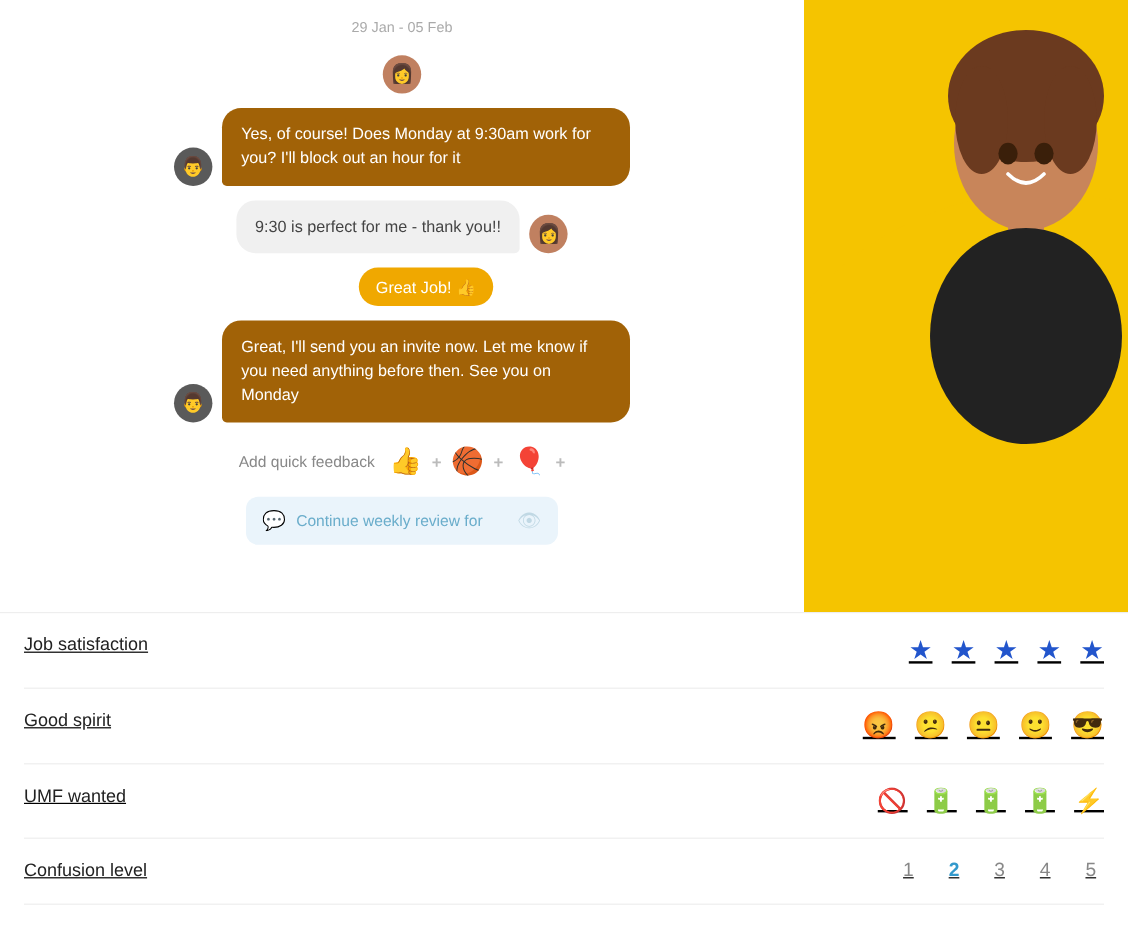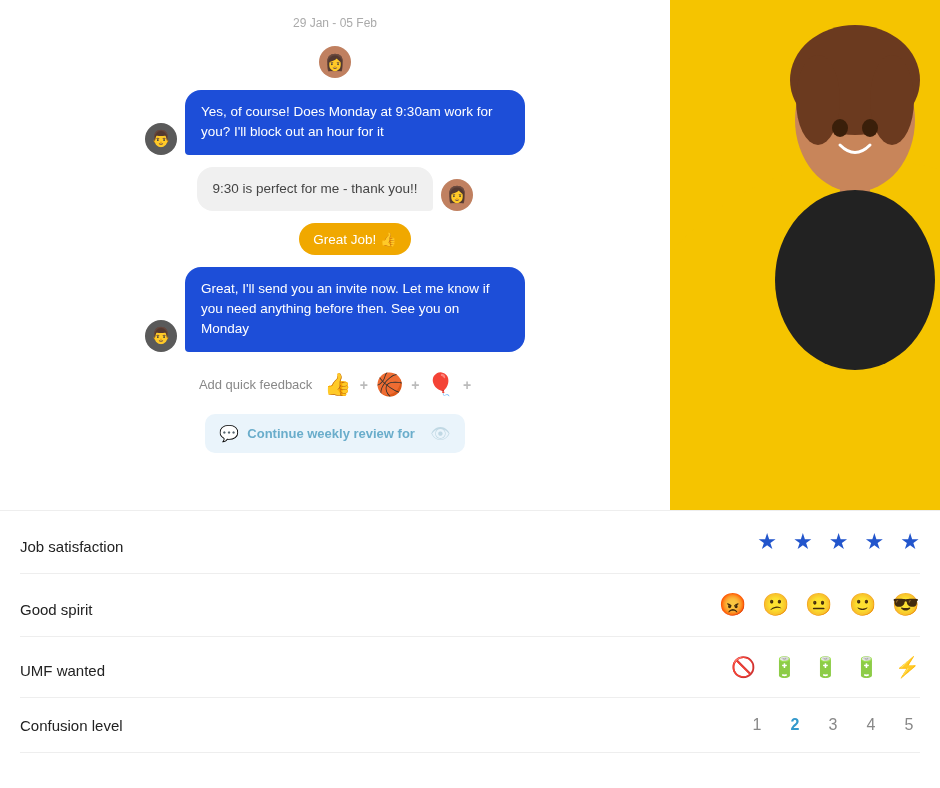--- a/index.html
+++ b/index.html
@@ -52,21 +52,21 @@
       line-height: 1.5;
     }
 
     .bubble-gray {
       background: #f0f0f0;
       color: #444;
       border-bottom-right-radius: 4px;
     }
 
     .bubble-orange {
-      background: #1d4ed8;
+      background: #a16207;
       color: #fff;
       border-bottom-left-radius: 4px;
     }
 
     .bubble-orange-small {
       background: #f0a800;
       color: #fff;
       border-radius: 16px;
       padding: 8px 14px;
       font-size: 13.5px;
@@ -109,21 +109,20 @@
       font-size: 16px;
     }
 
     .weekly-review-input input {
       border: none;
       background: transparent;
       flex: 1;
       font-size: 13px;
       color: #6aadcb;
       outline: none;
-      font-weight: bold;
     }
 
     .weekly-review-input input::placeholder {
       color: #6aadcb;
     }
 
     .weekly-review-input .eye-icon {
       color: #c0d8e4;
       font-size: 16px;
     }
@@ -137,23 +136,24 @@
     }
 
     
     .ratings-section {
       padding: 0 20px;
       border-top: 1px solid #eee;
     }
 
     .rating-row {
       display: flex;
-      align-items: flex-end;
+      align-items: flex-start;
       padding: 18px 0;
       border-bottom: 1px solid #eee;
+      text-decoration: underline;
     }
 
     .rating-label {
       font-size: 15px;
       font-weight: 500;
       color: #222;
       flex: 1;
     }
 
     .rating-icons {

